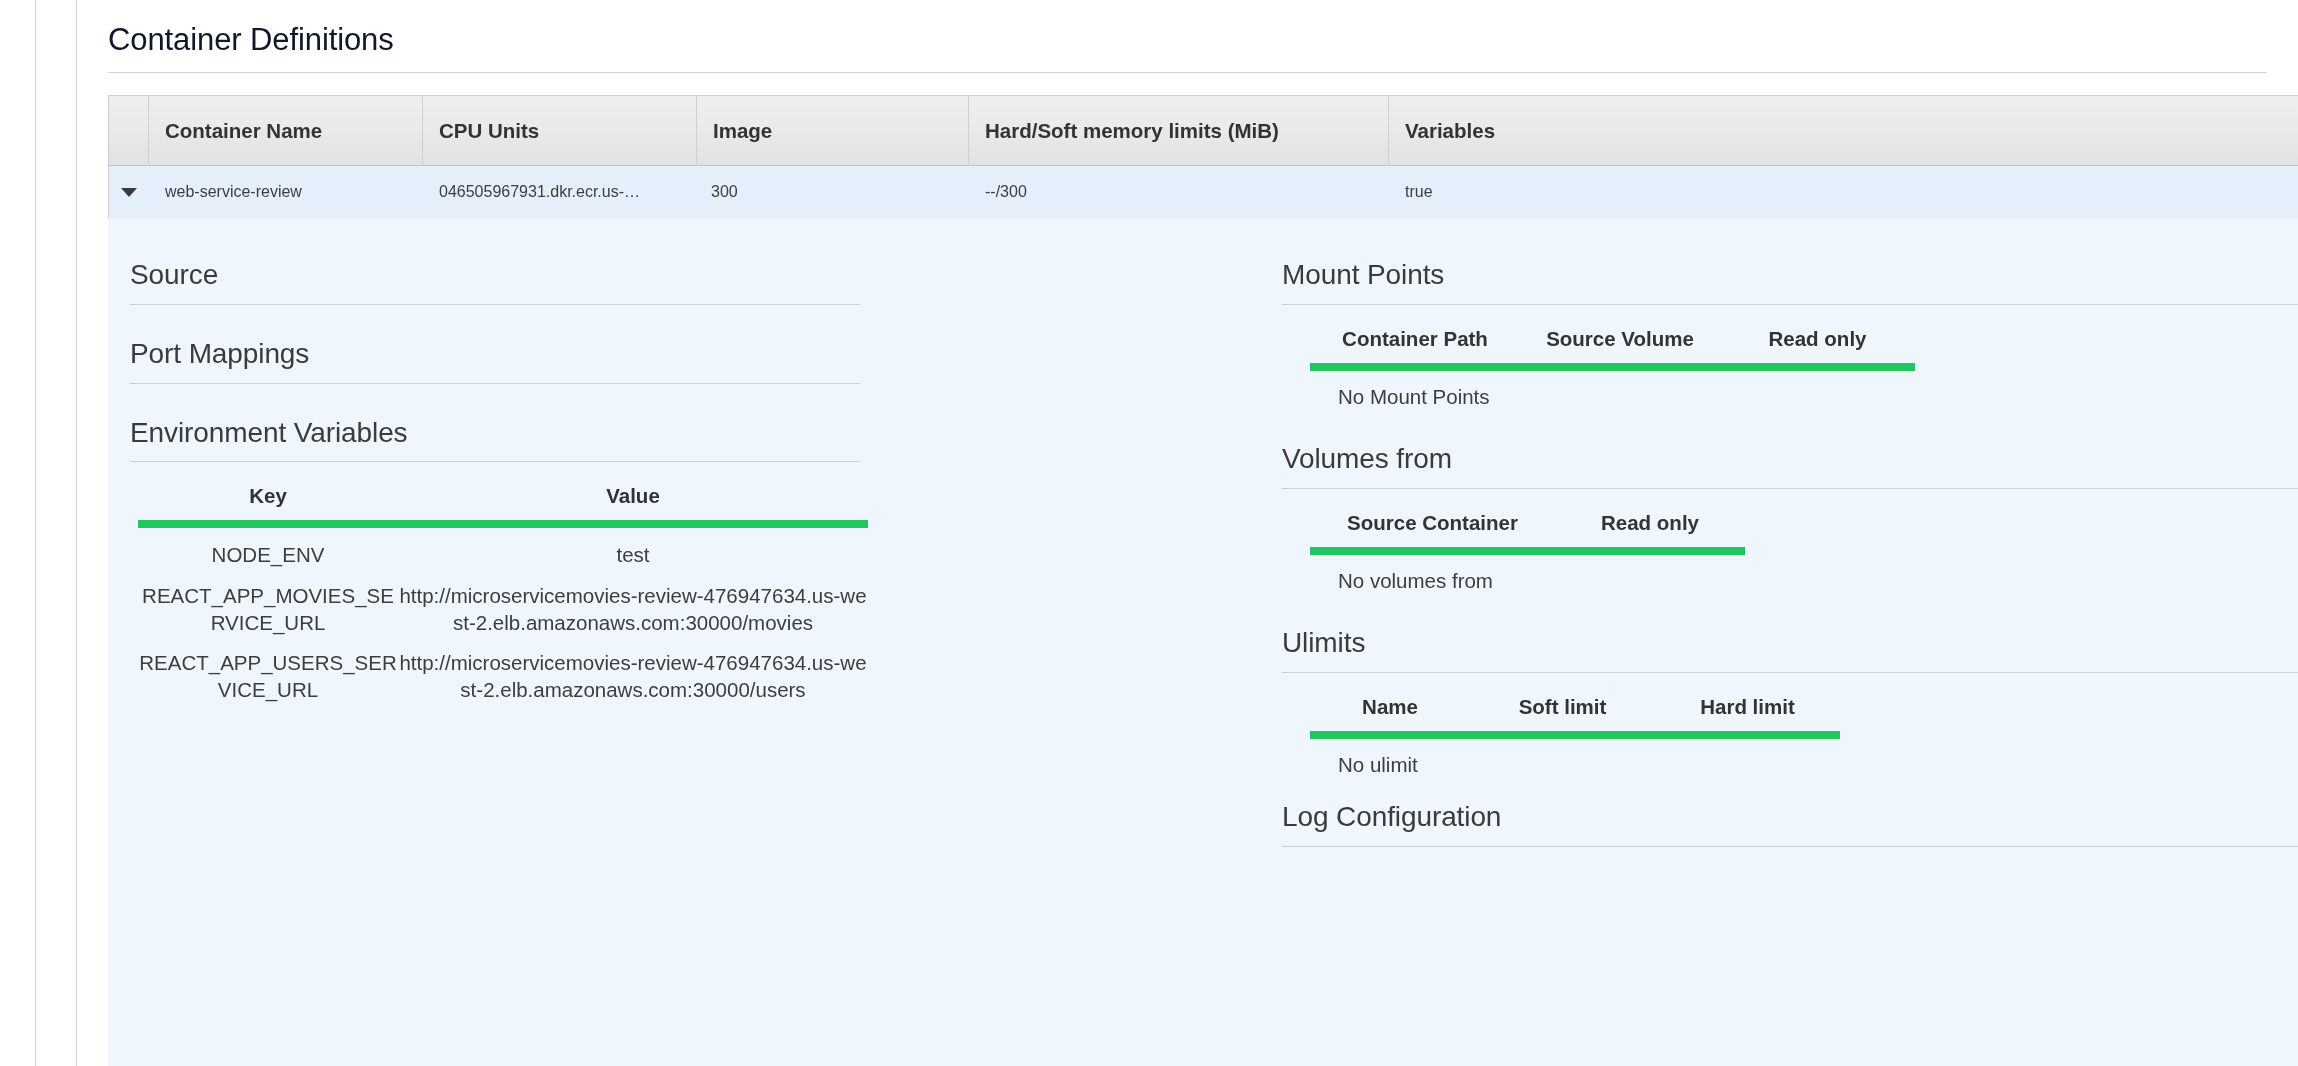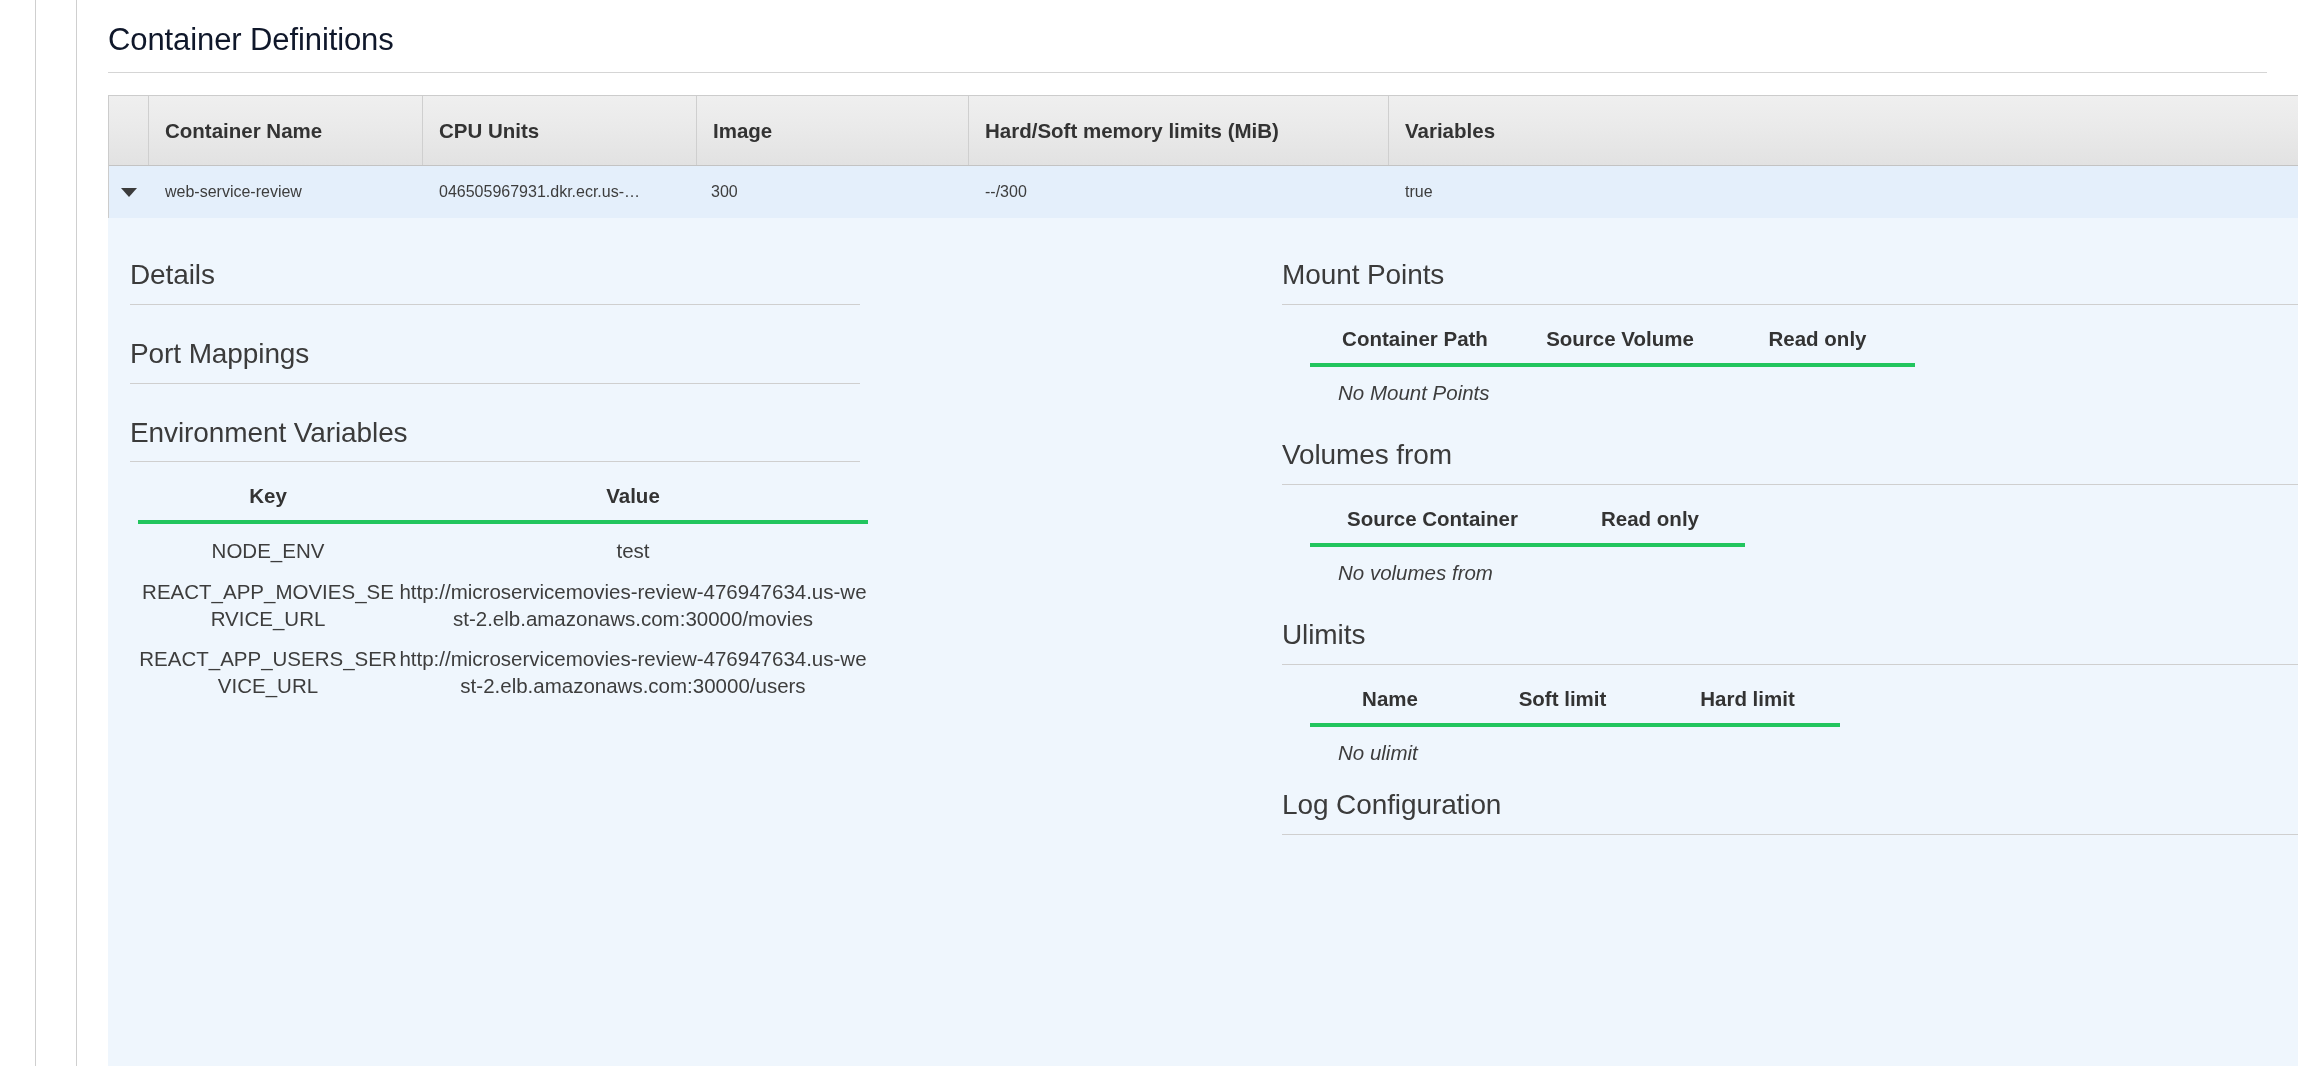--- a/index.html
+++ b/index.html
@@ -155,33 +155,32 @@
     border-collapse: collapse;
     margin-top: 22px;
     font-size: 20.5px;
     color: #3d3d3d;
   }
   table.mini th {
     font-size: 20.5px;
     font-weight: bold;
     color: #333333;
     padding: 0 0 12px 0;
-    border-bottom: 4px solid #22c55e;
+    border-bottom: 8px solid #22c55e;
     text-align: center;
     white-space: nowrap;
   }
   table.mini td {
     padding: 13px 0 0 0;
     text-align: center;
     vertical-align: top;
     line-height: 1.33;
   }
   table.mini td.empty-note {
     text-align: left;
-    font-style: italic;
     padding-left: 28px;
     padding-top: 12px;
     color: #3d3d3d;
     margin-top: 24px;
   }
 
   
   .pm-host { width: 150px; }
   .pm-cont { width: 190px; }
   .pm-prot { width: 155px; }
@@ -253,21 +252,21 @@
         <div class="td col-tail"></div>
       </div>
     </div>
 
     <div class="detail-panel">
 
       <div class="detail-col col-left">
 
         <div class="gap-lg"></div>
         <div class="sec-block">
-          <div class="sec-title">Details</div>
+          <div class="sec-title">Source</div>
           <div class="sec-rule rule-left"></div>
         </div>
 
         <div class="gap-md"></div>
         <div class="sec-block">
           <div class="sec-title">Port Mappings</div>
           <div class="sec-rule rule-left"></div>
 
         </div>
 

